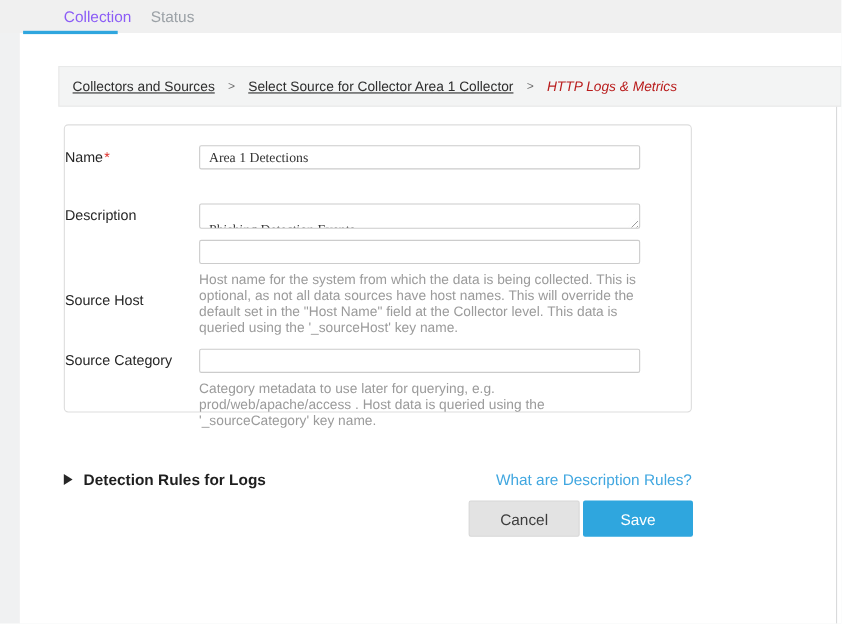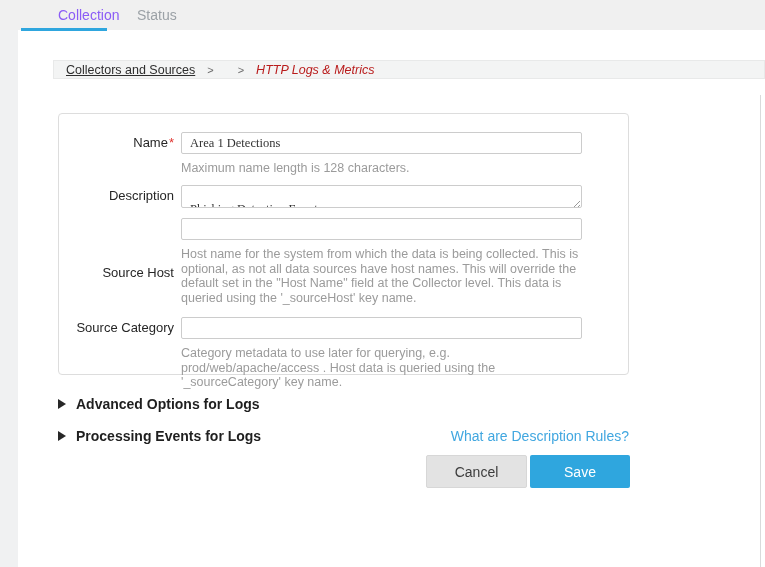--- a/index.html
+++ b/index.html
@@ -16,35 +16,35 @@
   .tab-collection { left:46px; color:#8b5cf6;margin-left:12px; }
   .tab-status { left:137px; color:#9ba1a6; }
   .tab-underline { position:absolute; left:21px; top:28px; width:86px; height:3px; background:#2fa6de; z-index:5; }
 
   
   .panel { position:absolute; left:18px; top:30px; right:0; bottom:0; background:#fff; }
   .right-border { position:absolute; left:760px; top:95px; bottom:0; width:1px; background:#d9dadb; }
 
   
   .breadcrumb {
-    position:absolute; left:53px; top:60px; right:0; height:19px;
+    position:absolute; left:53px; top:60px; right:0; height:37px;
     background:#f3f4f4; border:1px solid #e8e9e9;
     display:flex; align-items:center; padding-left:12px;
     font-size:12.5px; white-space:nowrap;
   }
   .crumb-link { color:#2e2e2e; text-decoration:underline; cursor:pointer; }
   .crumb-current { color:#b91c1c;font-style:italic; }
   .crumb-sep { color:#6b6b6b; font-size:11px; margin:0 12px; }
 
   
   .card {
     position:absolute; left:58px; top:113px; width:571px; height:262px;
     background:#fff; border:1px solid #dddddd; border-radius:4px;
   }
-  .f-label { position:absolute; left:0; width:115px; text-align:right; font-size:13px; color:#262626; }
+  .f-label { position:absolute; left:0; width:115px; text-align:left; font-size:13px; color:#262626; }
   .req { color:#e0342f; margin-left:1px; }
   .f-input {
     position:absolute; left:122px; width:401px; height:22px;
     border:1px solid #cccccc; border-radius:2px; background:#fff;
     font-family:Liberation Serif, serif; font-size:12.5px; color:#333;
     padding:0 8px; outline:none;
   }
   textarea.f-input { resize:none; padding-top:16px; height:23px; overflow:hidden; }
   .resize-handle {
     position:absolute; left:512px; top:84px; width:9px; height:9px;
@@ -87,53 +87,49 @@
     <div class="tab tab-status">Status</div>
   </div>
   <div class="tab-underline"></div>
 
   <div class="panel"></div>
   <div class="right-border"></div>
 
   <div class="breadcrumb">
     <span class="crumb-link">Collectors and Sources</span>
     <span class="crumb-sep">&gt;</span>
+    <span class="crumb-link">Select Source for Collector Area 1 Collector</span>
     <span class="crumb-sep">&gt;</span>
     <span class="crumb-current">HTTP Logs &amp; Metrics</span>
   </div>
 
   <div class="card">
 
     <div class="f-label lbl-name">
       <span>Name</span><span class="req">*</span>
     </div>
     <input class="f-input in-name" type="text" value="Area 1 Detections" style="">
-    <div class="f-help help-name">Maximum name length is 128 characters.</div>
 
     <div class="f-label lbl-desc">Description</div>
     <textarea class="f-input in-desc" style="">Phishing Detection Events</textarea>
     <div class="resize-handle"></div>
 
     <div class="f-label lbl-host">Source Host</div>
     <input class="f-input in-host" type="text" value="" style="">
     <div class="f-help help-host">Host name for the system from which the data is being collected. This is optional, as not all data sources have host names. This will override the default set in the "Host Name" field at the Collector level. This data is queried using the '_sourceHost' key name.</div>
 
     <div class="f-label lbl-cat">Source Category</div>
     <input class="f-input in-cat" type="text" value="" style="">
     <div class="f-help help-cat">Category metadata to use later for querying, e.g. prod/web/apache/access . Host data is queried using the '_sourceCategory' key name.</div>
 
   </div>
 
-  <div class="section section-advanced">
-    <span class="tri"></span>
-    <span class="section-label">Advanced Options for Logs</span>
-  </div>
 
   <div class="section section-processing">
     <span class="tri"></span>
-    <span class="section-label">Processing Events for Logs</span>
+    <span class="section-label">Detection Rules for Logs</span>
     <span class="section-link">What are Description Rules?</span>
   </div>
 
   <button class="btn btn-save">Save</button>
   <button class="btn btn-cancel">Cancel</button>
 
 </div>
 
 </body></html>

